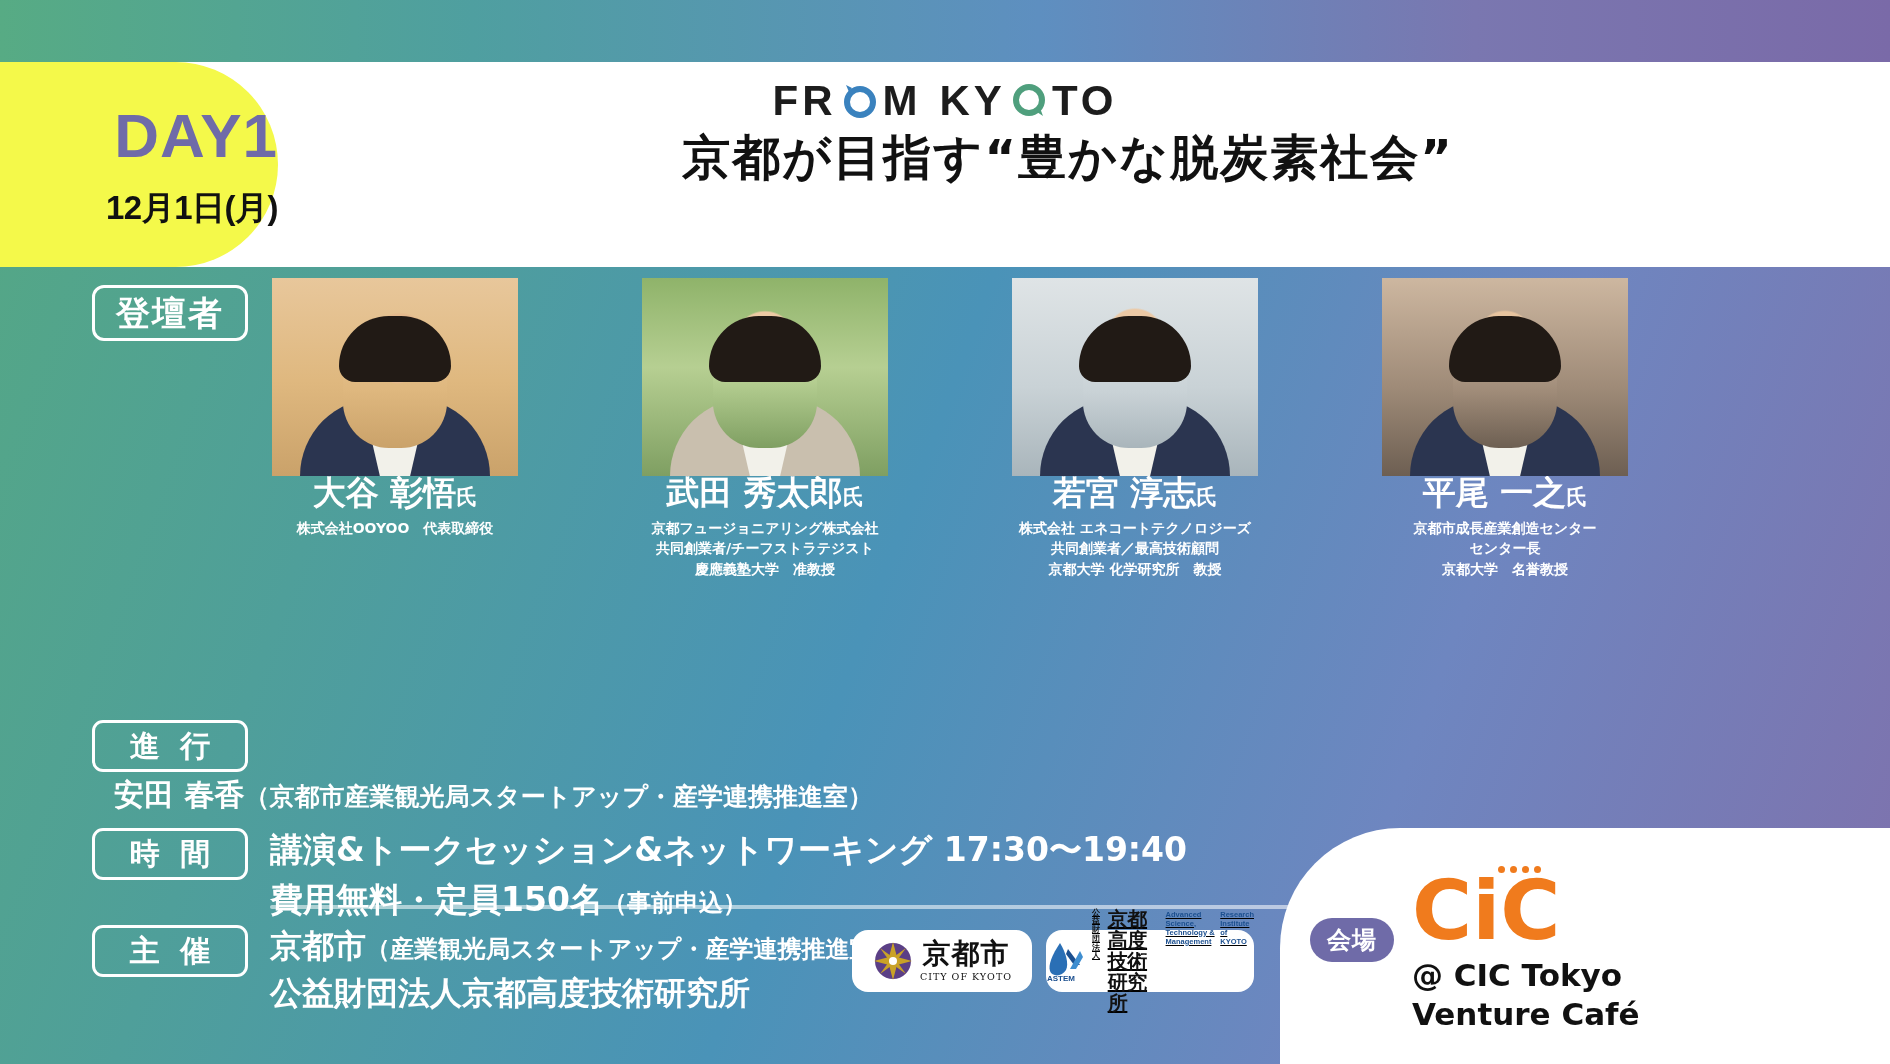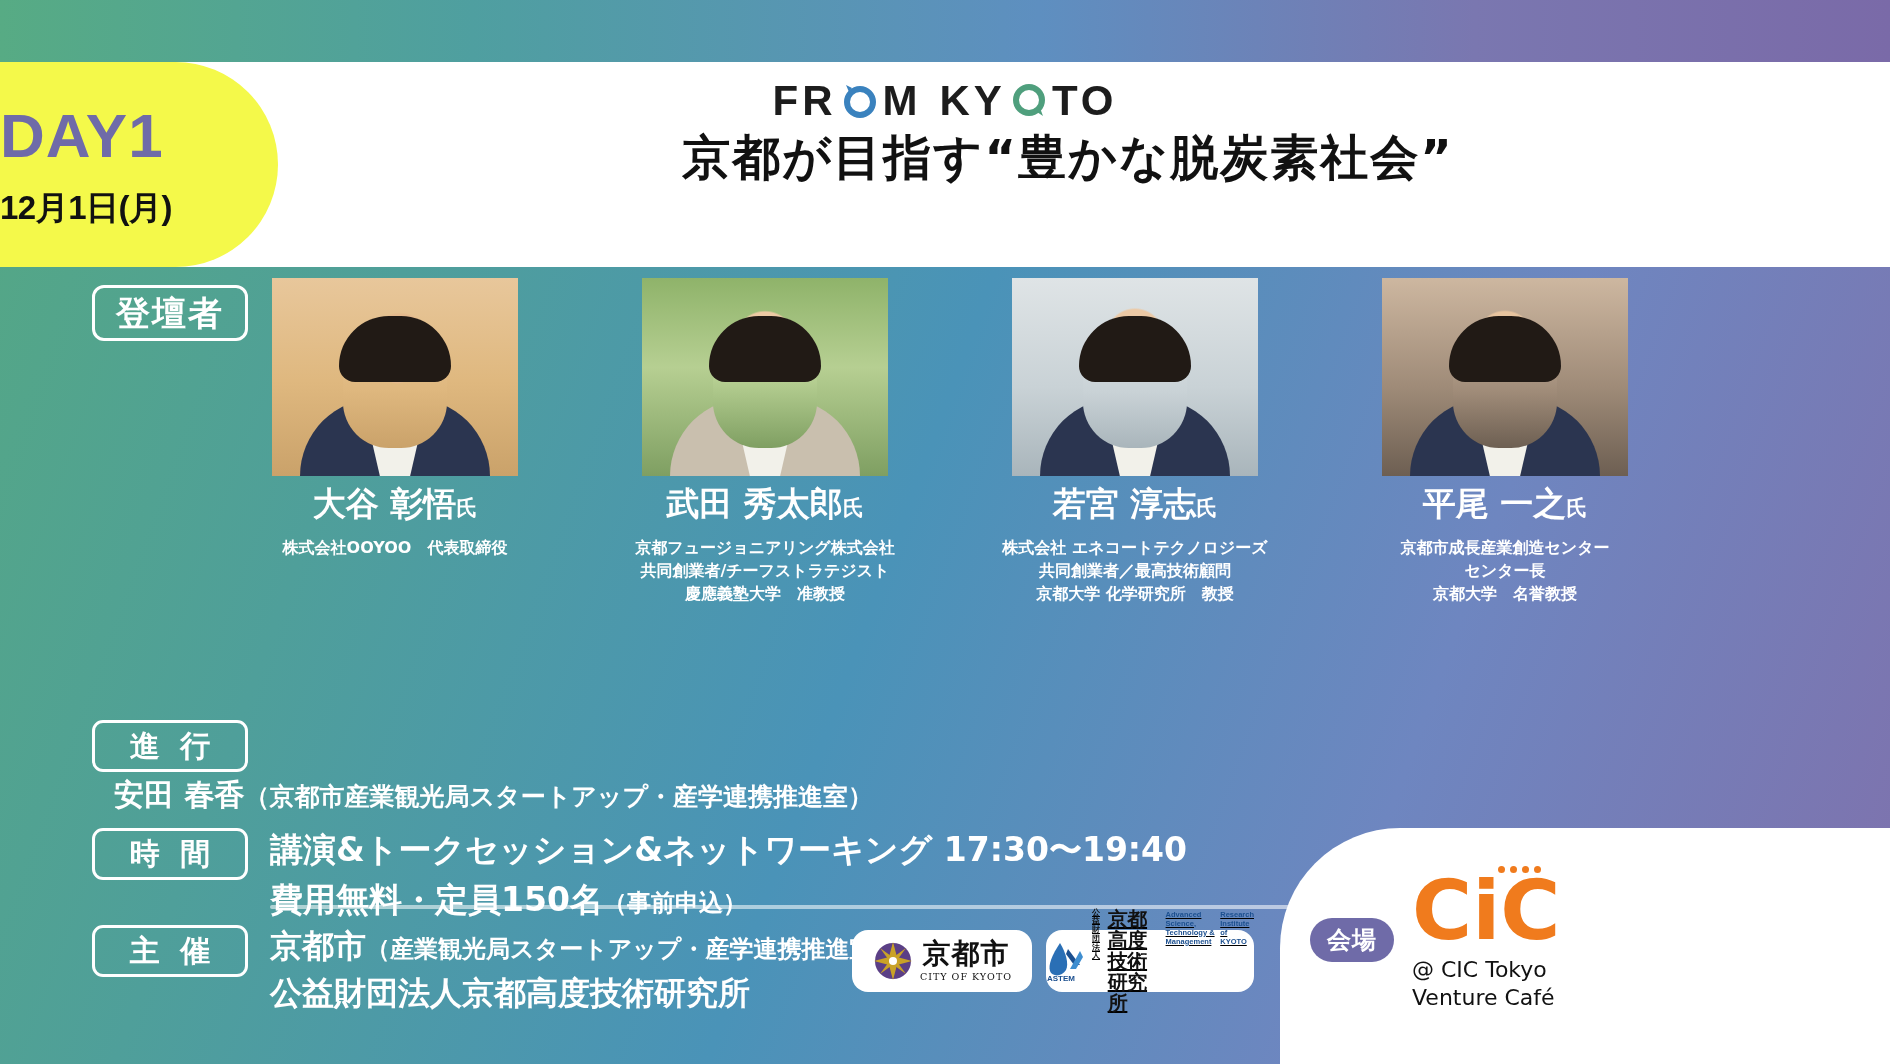--- a/index.html
+++ b/index.html
@@ -39,21 +39,21 @@
     background: #ffffff; z-index: 4;
   }
   .daybadge {
     position: absolute; left: 0; top: 62px;
     width: 278px; height: 205px;
     background: #f4f94a;
     border-top-right-radius: 150px;
     border-bottom-right-radius: 150px;
     z-index: 6;
     display: flex; flex-direction: column;
-    align-items: flex-start; justify-content: center;
+    align-items: flex-end; justify-content: center;
   }
   .daybadge .day-main {
     color: #6f6ba8; font-weight: bold; font-size: 62px; line-height: 1;
     letter-spacing: 1px;
   }
   .daybadge .day-sub {
     color: #111; font-weight: bold; font-size: 33px; line-height: 1;
     margin-top: 24px; letter-spacing: -.5px;
   }
 
@@ -105,28 +105,28 @@
     display: flex; justify-content: space-between;
     z-index: 3;
   }
   .spk { width: 250px; display: flex; flex-direction: column; align-items: center; }
   .spk-photo {
     width: 246px; height: 198px; overflow: hidden; position: relative;
     background: #cbd4d8;
   }
   .spk-photo .ph { position: absolute; inset: 0; }
   .spk-name {
-    margin-top: 11px; color: #fff; font-weight: bold;
+    color: #fff; font-weight: bold;
     font-size: 33px; line-height: 1; white-space: nowrap;
     font-family: "DejaVu Sans", "Liberation Sans", sans-serif;
   }
   .spk-name .suffix { font-size: 21px; }
   .spk-aff {
-    margin-top: 16px; color: #fff; font-weight: bold;
-    font-size: 16px; line-height: 1.45; text-align: center;
+    margin-top: 9px; color: #fff; font-weight: bold;
+    font-size: 14px; line-height: 1.45; text-align: center;
     white-space: nowrap;
     font-family: "DejaVu Sans", "Liberation Sans", sans-serif;
   }
 
   
   .inforow { position: absolute; display: flex; align-items: flex-start; z-index: 3; }
   .tag-info {
     width: 156px; min-width: 156px; height: 52px;
     font-size: 30px; letter-spacing: 6px; padding: 0 0 0 6px;
     border-width: 3px; border-radius: 11px;
@@ -190,21 +190,21 @@
     display: flex; align-items: center; justify-content: center;
     letter-spacing: 1px;
   }
   .venue-body { position: absolute; left: 132px; top: 42px; }
   .cic-logo { display: flex; align-items: flex-end; line-height: 1; position: relative; }
   .cic-logo .c1, .cic-logo .c2 { font-size: 82px; font-weight: bold; color: #f07b1d;
       font-family: "DejaVu Sans", "Liberation Sans", sans-serif; }
   .cic-dots { position: absolute; left: 86px; top: -4px; display: flex; gap: 5px; }
   .cic-dots span { width: 7px; height: 7px; border-radius: 50%; background: #f07b1d; display: block; }
   .venue-sub {
-    margin-top: 4px; font-size: 22px; font-weight: normal; color: #111; line-height: 1.25;
+    margin-top: 4px; font-size: 31px; font-weight: bold; color: #111; line-height: 1.25;
     font-family: "DejaVu Sans", "Liberation Sans", sans-serif;
   }
 
   
   .ph-a { background:
       radial-gradient(circle at 52% 34%, #e4b98d 0 17%, rgba(228,185,141,0) 18%),
       linear-gradient(180deg, #e8c79b 0%, #dfb87f 52%, #caa26a 100%); }
   .ph-b { background:
       radial-gradient(circle at 50% 32%, #edcaa4 0 16%, rgba(237,202,164,0) 17%),
       linear-gradient(180deg, #8fb36a 0%, #b6cf92 45%, #7f9f62 100%); }

